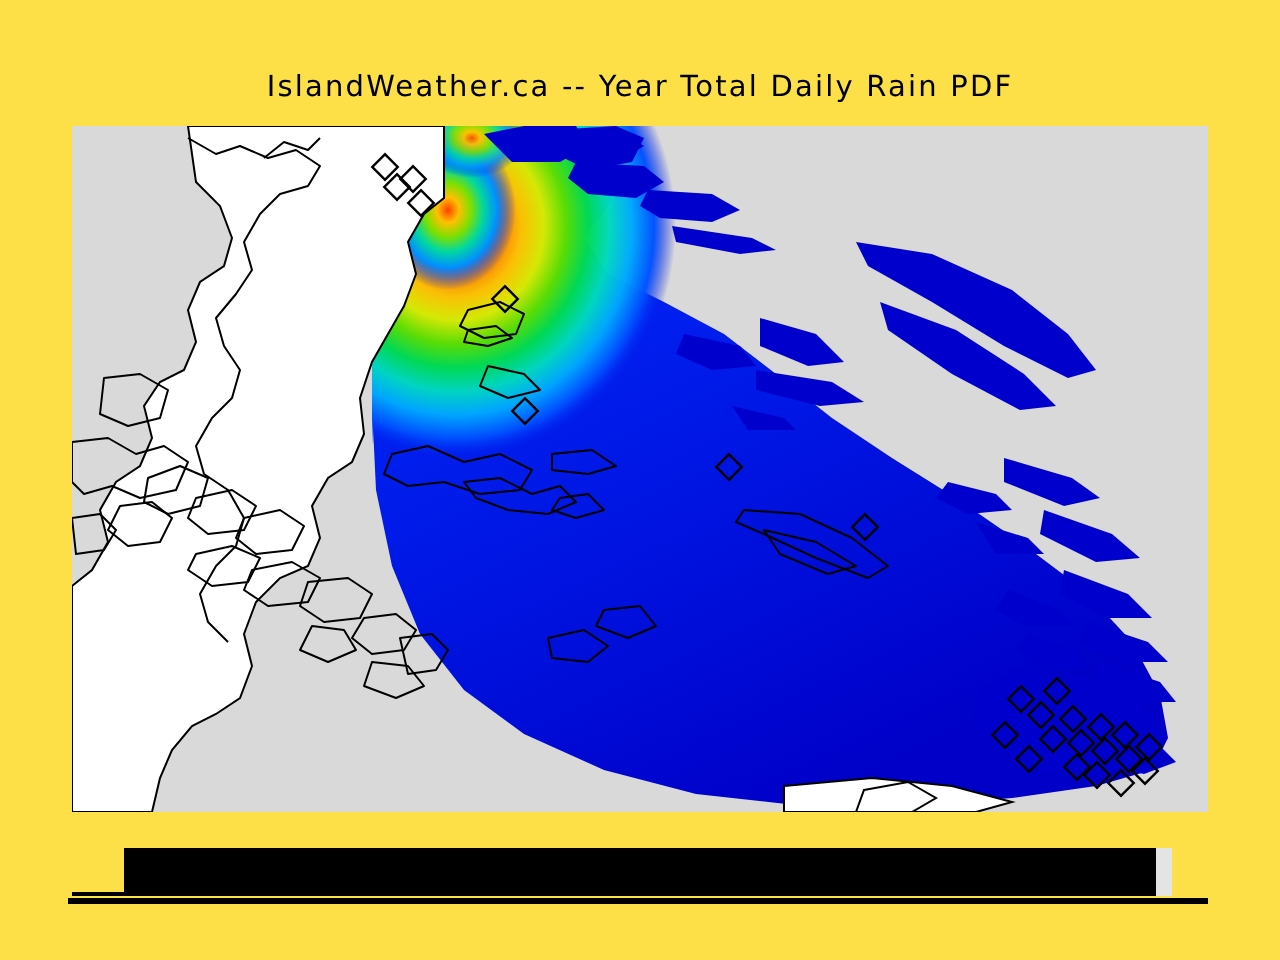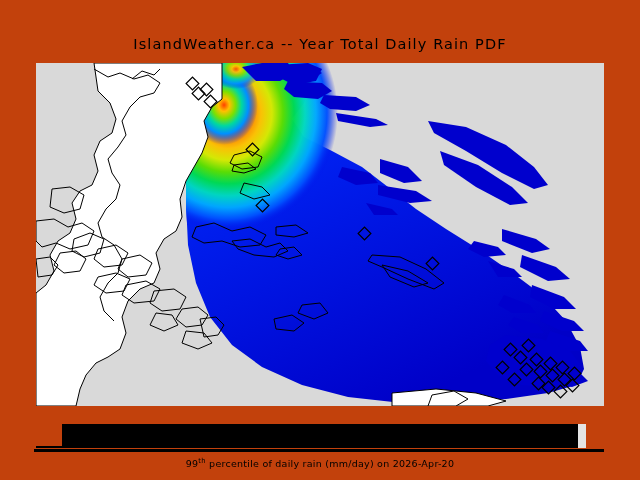--- a/index.html
+++ b/index.html
@@ -13,21 +13,21 @@
     position: relative;
     overflow: hidden;
     font-family: "DejaVu Sans", sans-serif;
   }
 
   #figure {
     position: absolute;
     left: 0; top: 0;
     width: 640px;
     height: 480px;
-    background: #c2410c;
+    background: #fde047;
   }
 
   
   #title {
     position: absolute;
     left: 0;
     top: 36px;
     width: 640px;
     text-align: center;
     font-family: "DejaVu Sans", sans-serif;
@@ -309,15 +309,14 @@
     </svg>
   </div>
 
   <div id="colorbar-wrap">
     <div id="colorbar"></div>
     <div id="colorbar-tail"></div>
   </div>
   <div id="colorbar-tick-arrow"></div>
   <div id="colorbar-underline"></div>
 
-  <div id="caption"><span>99</span><sup>th</sup><span> percentile of daily rain (mm/day) on 2026-Apr-20</span></div>
 
 </div>
 
 </body></html>

